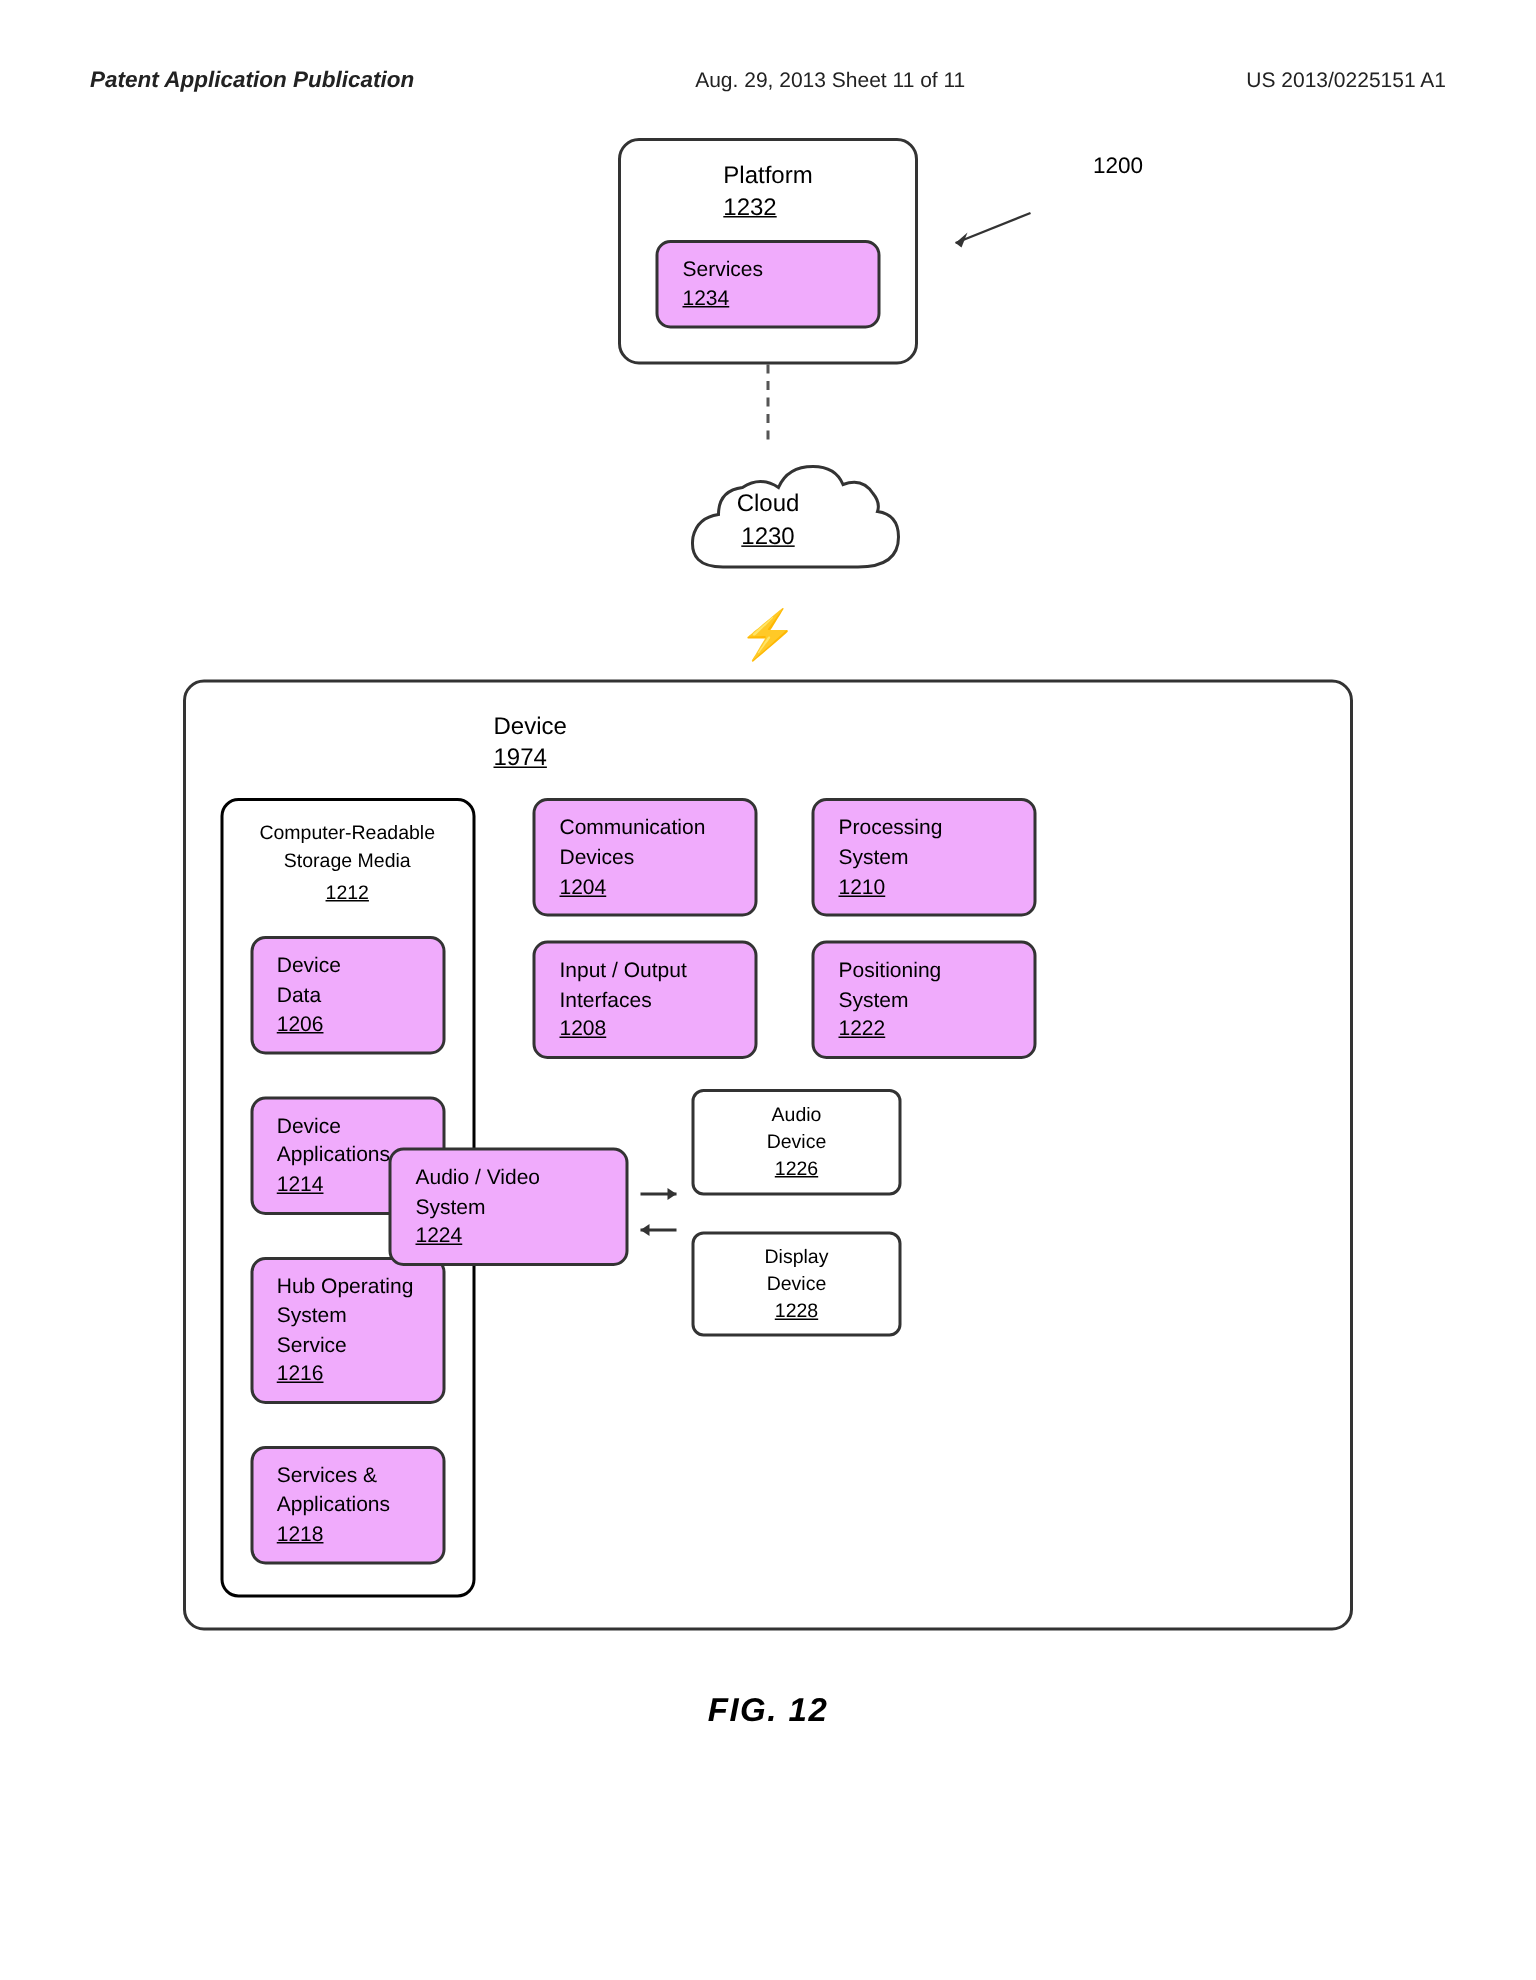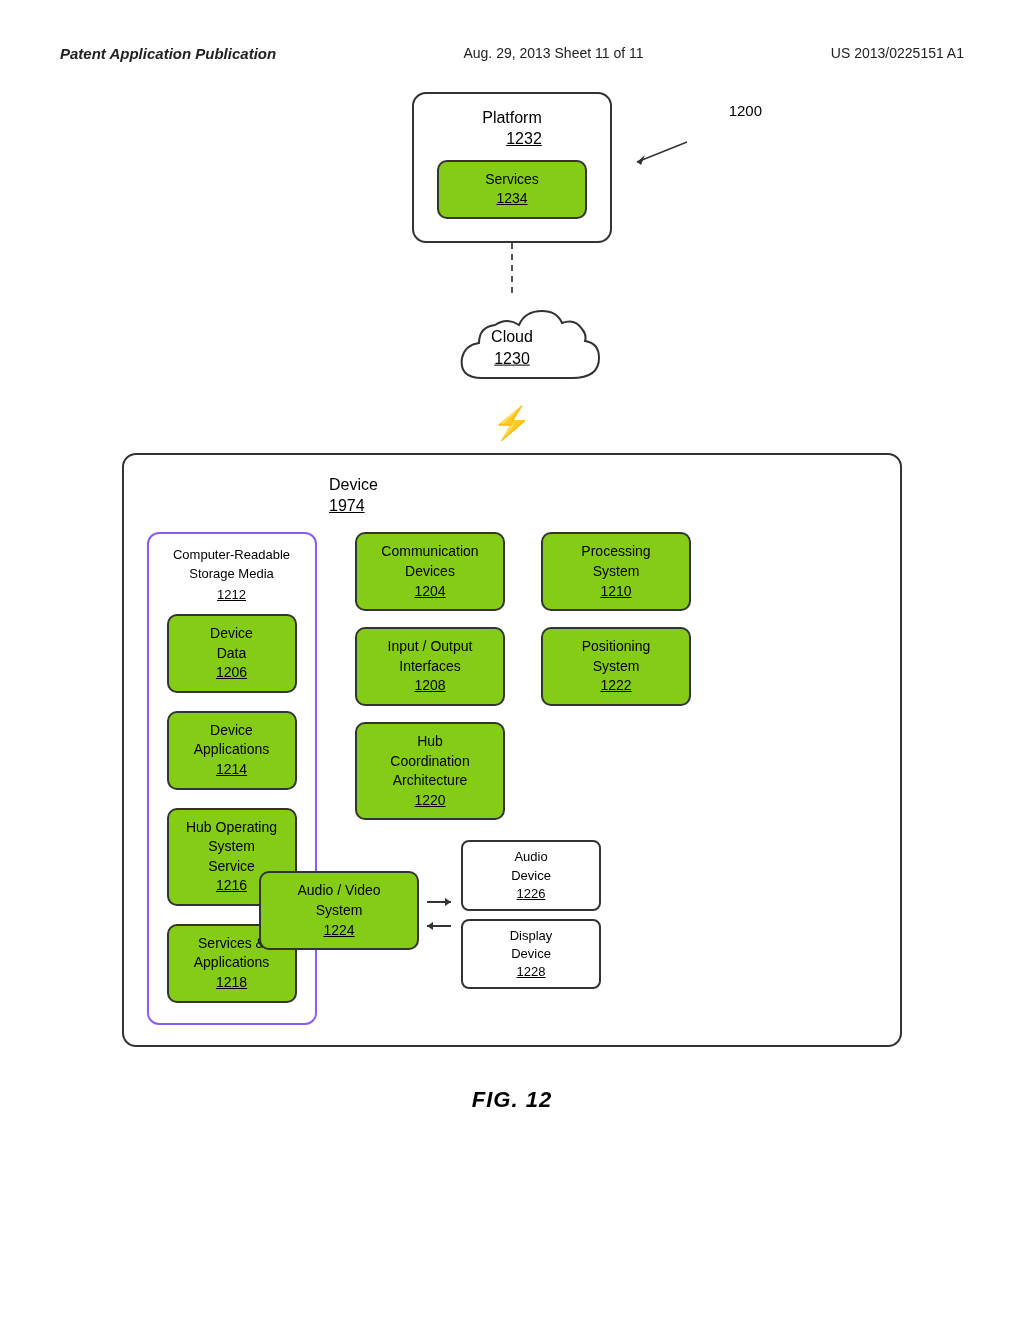--- a/index.html
+++ b/index.html
@@ -39,36 +39,35 @@
       padding: 14px 20px 14px 20px;
       display: flex;
       flex-direction: column;
       align-items: center;
       width: 200px;
       background: #fff;
       position: relative;
     }
 
     .platform-title {
-      text-align: right;
+      text-align: left;
       font-size: 16px;
       line-height: 1.3;
       margin-bottom: 10px;
     }
 
     .inner-box {
       border: 2px solid #333;
       border-radius: 10px;
       padding: 8px 16px;
-      text-align: center;
       width: 150px;
       margin-bottom: 8px;
       font-size: 14px;
       line-height: 1.4;
-      background: #84cc16;
+      background: #f0abfc;
     }
 
     .underline { text-decoration: underline; }
 
     
     .dotted-connector {
       width: 2px;
       height: 50px;
       border-left: 2px dashed #555;
       margin: 0 auto;
@@ -138,28 +137,28 @@
     
     .left-column {
       display: flex;
       flex-direction: column;
       align-items: center;
       width: 175px;
       flex-shrink: 0;
     }
 
     .storage-outer {
-      border: 2px solid #8b5cf6;
+      border: 2px solid #000000;
       border-radius: 12px;
       padding: 12px 10px;
       width: 170px;
       display: flex;
       flex-direction: column;
       align-items: center;
-      gap: 10px;
+      gap: 20px;
     }
 
     .storage-title {
       font-size: 13px;
       text-align: center;
       line-height: 1.4;
     }
 
     
     .middle-column {
@@ -194,21 +193,21 @@
       display: flex;
       flex-direction: column;
       align-items: center;
       line-height: 1;
       margin: 0 2px;
     }
 
     .av-right-boxes {
       display: flex;
       flex-direction: column;
-      gap: 8px;
+      gap: 24px;
     }
 
     .small-box {
       border: 2px solid #333;
       border-radius: 8px;
       padding: 6px 10px;
       text-align: center;
       font-size: 13px;
       line-height: 1.4;
       background: #fff;
@@ -329,26 +328,20 @@
         <div class="inner-box">
           <div>Communication</div>
           <div>Devices</div>
           <div class="underline">1204</div>
         </div>
         <div class="inner-box">
           <div>Input / Output</div>
           <div>Interfaces</div>
           <div class="underline">1208</div>
         </div>
-        <div class="inner-box">
-          <div>Hub</div>
-          <div>Coordination</div>
-          <div>Architecture</div>
-          <div class="underline">1220</div>
-        </div>
 
         <div class="av-section">
           <div class="inner-box" style="width:160px; flex-shrink:0;">
             <div>Audio / Video</div>
             <div>System</div>
             <div class="underline">1224</div>
           </div>
           <div class="double-arrow">
 
             <svg width="30" height="50" viewBox="0 0 30 50">

